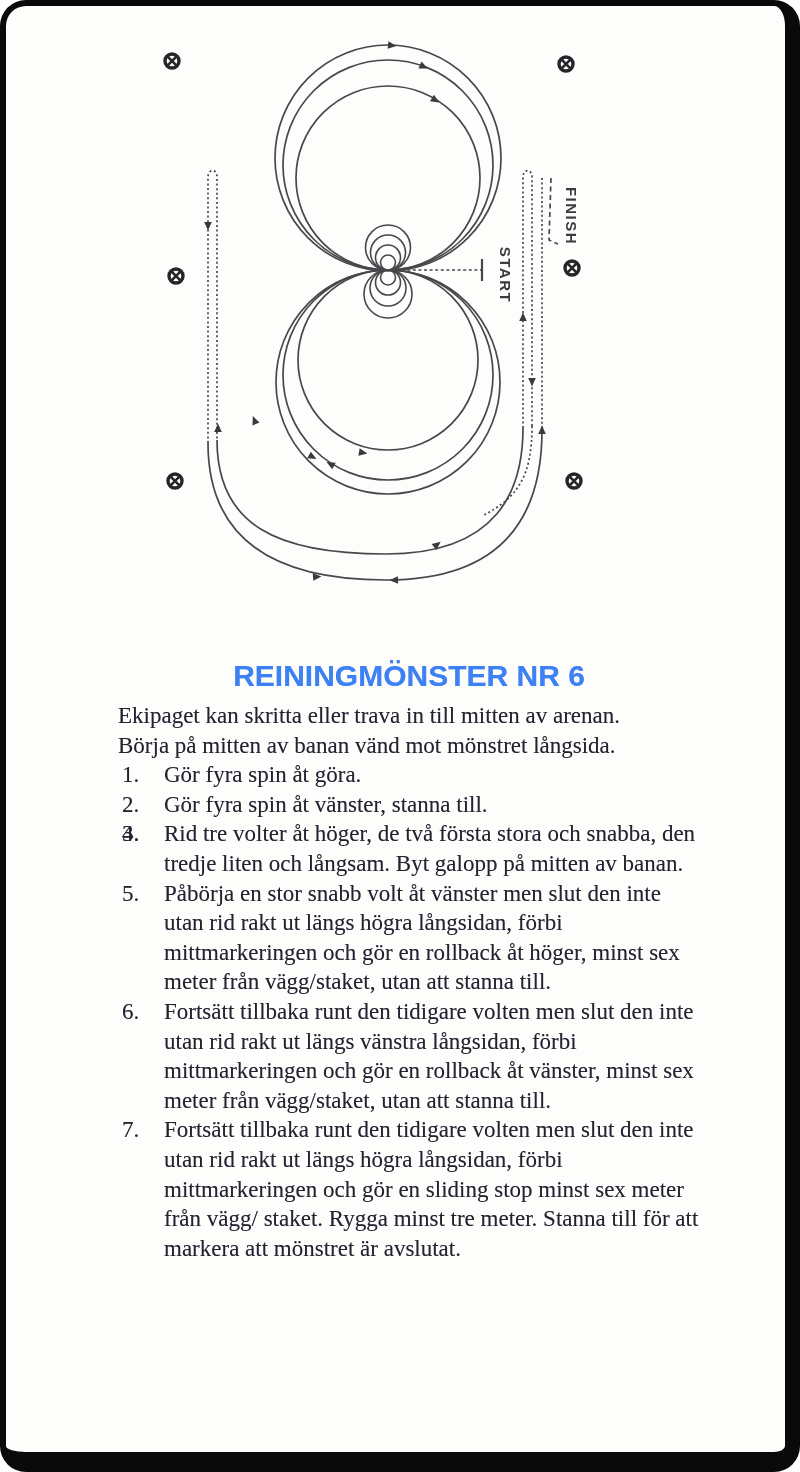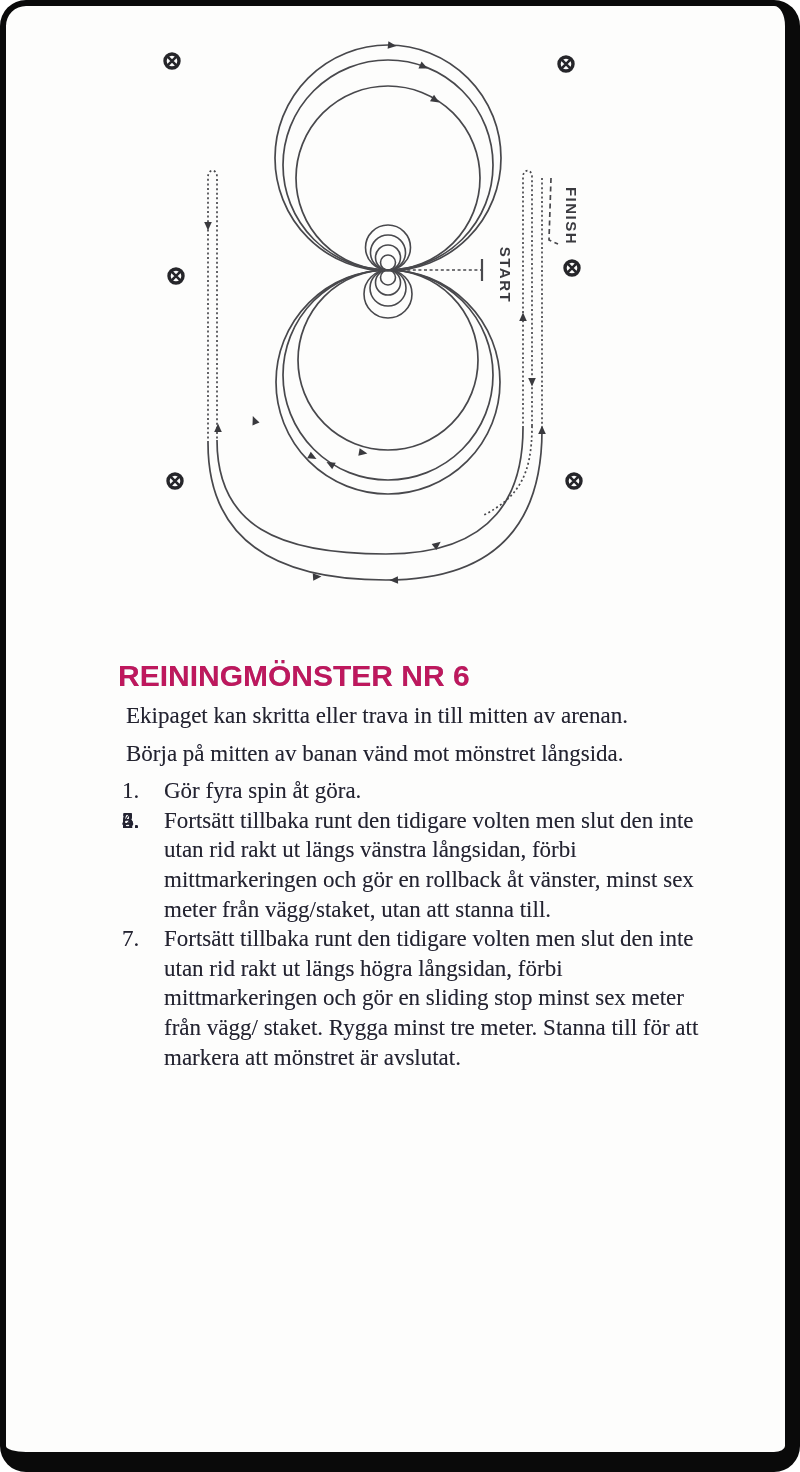--- a/index.html
+++ b/index.html
@@ -17,24 +17,25 @@
     position:absolute;left:112px;top:653px;width:582px;
     font-family:"Liberation Serif","DejaVu Serif",serif;
     color:#23232e;
     font-size:23px;line-height:29.6px;
     text-shadow:0 0 0.5px rgba(50,50,110,0.35);
   }
   .doc h1{
     margin:0 0 8px 0;
     font-family:"Liberation Sans","DejaVu Sans",sans-serif;
     font-size:30px;line-height:34px;font-weight:bold;
-    color:#be185d;letter-spacing:0px;
+    color:#3b82f6;letter-spacing:0px;
     text-shadow:0 0 0.6px rgba(40,40,100,0.4);
+    text-align:center;
   }
-  .intro p{margin:8px;}
+  .intro p{margin:0;}
   .step{position:relative;padding-left:46px;}
   .step .num{position:absolute;left:4px;top:0;}
   svg text{
     font-family:"Liberation Sans","DejaVu Sans",sans-serif;
     font-weight:bold;font-size:15px;letter-spacing:1.5px;fill:#3a3a3f;
   }
 </style>
 </head>
 <body>
 
@@ -156,33 +157,33 @@
         <p>Börja på mitten av banan vänd mot mönstret långsida.</p>
       </div>
 
     <div class="steps">
 
         <div class="step">
           <span class="num">1.</span><span class="txt">Gör fyra spin åt göra.</span>
         </div>
 
         <div class="step">
-          <span class="num">2.</span>
+          <span class="num">2.</span><span class="txt">Gör fyra spin åt vänster, stanna till.</span>
         </div>
 
         <div class="step">
           <span class="num">3.</span>
         </div>
 
         <div class="step">
-          <span class="num">4.</span>
+          <span class="num">4.</span><span class="txt">Rid tre volter åt höger, de två första stora och snabba, den tredje liten och långsam. Byt galopp på mitten av banan.</span>
         </div>
 
         <div class="step">
-          <span class="num">5.</span>
+          <span class="num">5.</span><span class="txt">Påbörja en stor snabb volt åt vänster men slut den inte utan rid rakt ut längs högra långsidan, förbi mittmarkeringen och gör en rollback åt höger, minst sex meter från vägg/staket, utan att stanna till.</span>
         </div>
 
         <div class="step">
           <span class="num">6.</span><span class="txt">Fortsätt tillbaka runt den tidigare volten men slut den inte utan rid rakt ut längs vänstra långsidan, förbi mittmarkeringen och gör en rollback åt vänster, minst sex meter från vägg/staket, utan att stanna till.</span>
         </div>
 
         <div class="step">
           <span class="num">7.</span><span class="txt">Fortsätt tillbaka runt den tidigare volten men slut den inte utan rid rakt ut längs högra långsidan, förbi mittmarkeringen och gör en sliding stop minst sex meter från vägg/ staket. Rygga minst tre meter. Stanna till för att markera att mönstret är avslutat.</span>
         </div>
       </div>

